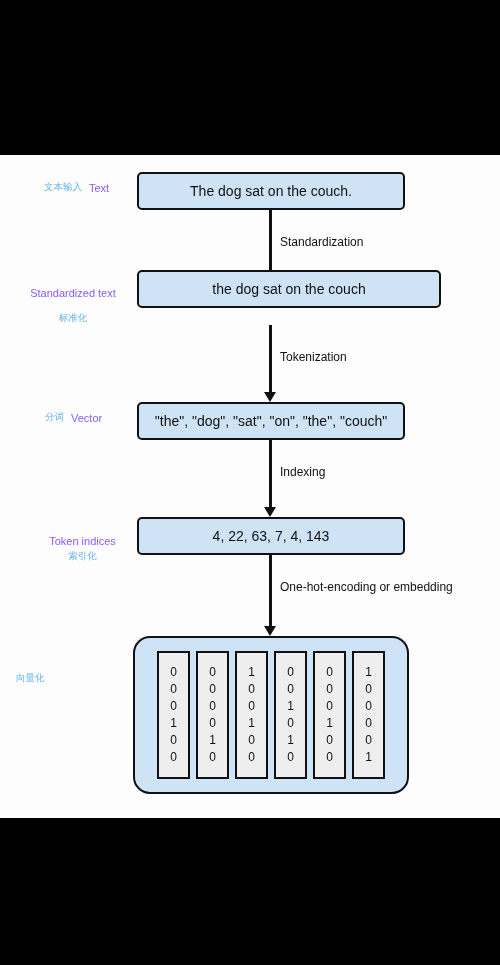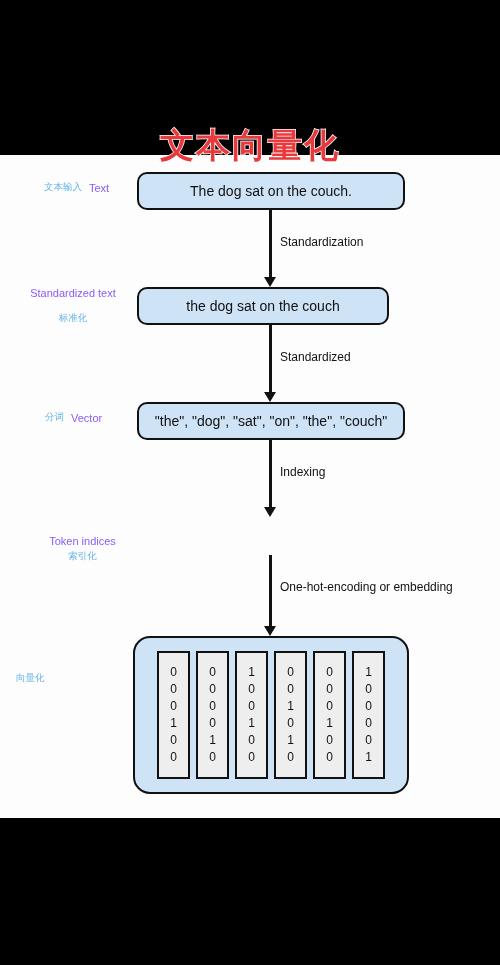--- a/index.html
+++ b/index.html
@@ -59,30 +59,30 @@
     overflow: hidden;
     padding-left: 48px;
   }
 
   
   .node {
     position: absolute;
     box-sizing: border-box;
     background: #cfe3f7;
     border: 2.5px solid #111111;
-    border-radius: 10px;
+    border-radius: 5px;
     display: flex;
     align-items: center;
     justify-content: center;
     color: #111111;
     font-size: 14px;
     z-index: 10;
   }
   #node-text        { left: 137px; top: 17px;  width: 268px; height: 38px; }
-  #node-standard    { left: 137px; top: 132px; width: 252px; height: 38px; }
+  #node-standard    { left: 137px; top: 115px; width: 304px; height: 38px; }
   #node-tokens      { left: 137px; top: 247px; width: 268px; height: 38px; }
   #node-indices     { left: 137px; top: 362px; width: 268px; height: 38px; }
 
   
   #node-vector {
     position: absolute;
     left: 133px;
     top: 481px;
     width: 276px;
     height: 158px;
@@ -189,21 +189,20 @@
   #stage-vector .stage-en { flex: 1 1 auto; text-align: right; line-height: 18px; white-space: normal; }
 </style>
 </head>
 <body>
 
 <div id="screen">
 
   <div class="letterbox" id="letterbox-top"></div>
   <div class="letterbox" id="letterbox-bottom"></div>
 
-  <div id="title">文本向量化</div>
 
   <div id="diagram">
 
     <div class="stage" id="stage-text">
       <span class="stage-cn">文本输入</span>
       <span class="stage-en">Text</span>
     </div>
 
     <div class="stage-stack" id="stage-standard">
       <span class="stage-en">Standardized text</span>
@@ -220,20 +219,21 @@
       <span class="stage-cn">索引化</span>
     </div>
 
     <div class="stage-stack" id="stage-vector">
       <span class="stage-cn">向量化</span>
     </div>
 
     <div class="node" id="node-text">The dog sat on the couch.</div>
     <div class="node" id="node-standard">the dog sat on the couch</div>
     <div class="node" id="node-tokens">"the", "dog", "sat", "on", "the", "couch"</div>
+    <div class="node" id="node-indices">4, 22, 63, 7, 4, 143</div>
 
     <div id="node-vector">
       <div class="vcol">
         <span class="vcell">0</span>
         <span class="vcell">0</span>
         <span class="vcell">0</span>
         <span class="vcell">1</span>
         <span class="vcell">0</span>
         <span class="vcell">0</span>
       </div>
@@ -278,18 +278,18 @@
         <span class="vcell">1</span>
       </div>
     </div>
 
     <div class="arrow" id="arrow-1"></div>
     <div class="arrow" id="arrow-2"></div>
     <div class="arrow" id="arrow-3"></div>
     <div class="arrow" id="arrow-4"></div>
 
     <div class="arrow-label" id="label-standardization">Standardization</div>
-    <div class="arrow-label" id="label-tokenization">Standardized</div>
+    <div class="arrow-label" id="label-tokenization">Tokenization</div>
     <div class="arrow-label" id="label-indexing">Indexing</div>
     <div class="arrow-label" id="label-onehot">One-hot-encoding or embedding</div>
 
   </div>
 </div>
 
 </body></html>

